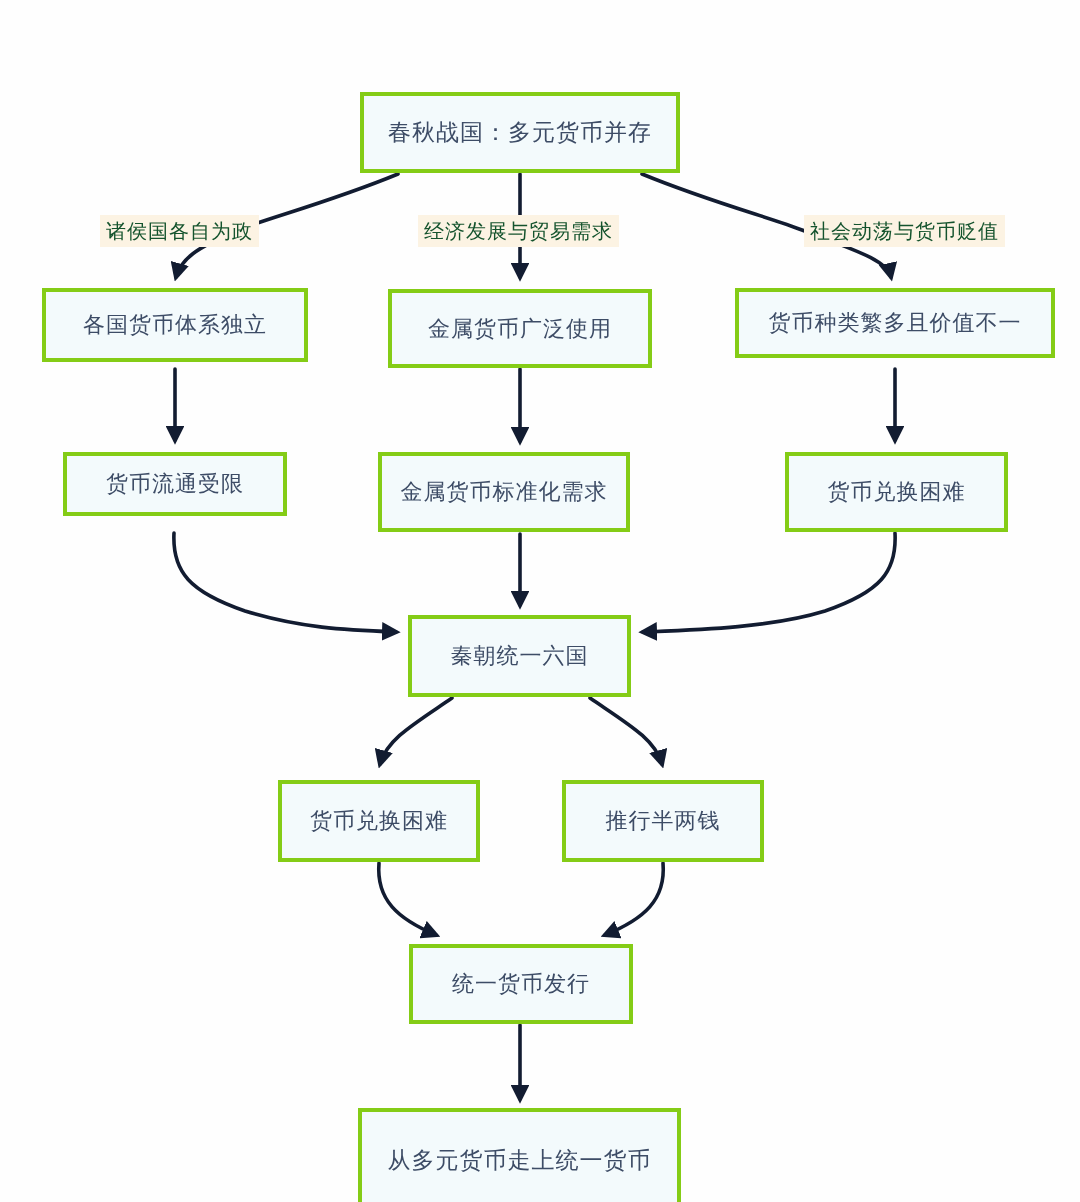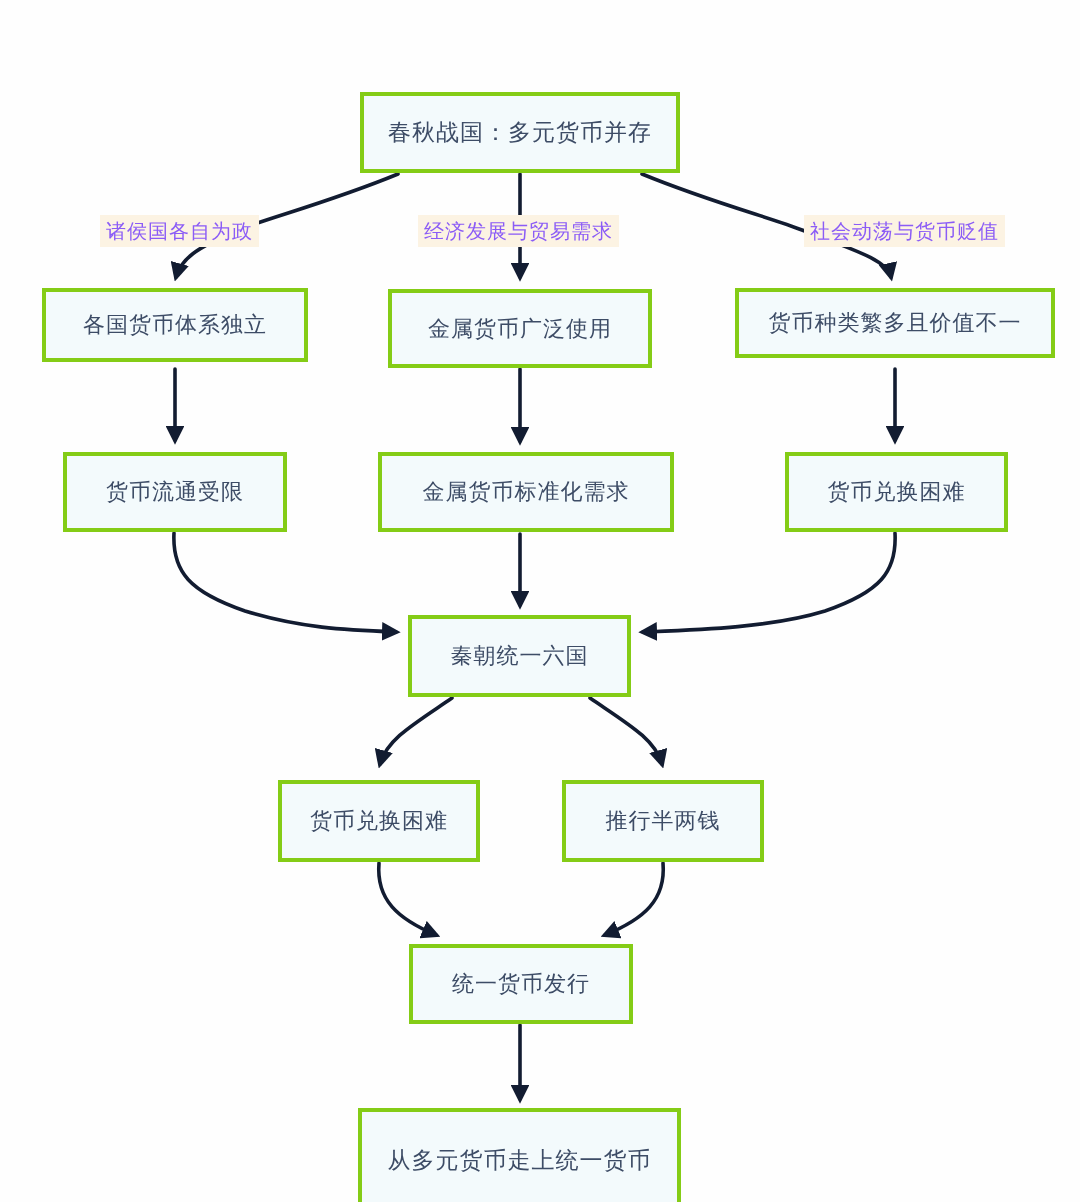--- a/index.html
+++ b/index.html
@@ -40,21 +40,21 @@
     color: #3d4c66;
     font-size: 22px;
     letter-spacing: 1px;
     text-align: center;
   }
   .node.big { font-size: 23px; }
   .edge-label {
     position: absolute;
     z-index: 2;
     background: #fcf3e3;
-    color: #8b5cf6;
+    color: #14532d;
     font-size: 20px;
     letter-spacing: 1px;
     padding: 4px 6px;
     white-space: nowrap;
     line-height: 1.2;
   }
 </style>
 </head>
 <body>
 
@@ -93,24 +93,24 @@
   <div class="node" style="left:42px;top:288px;width:266px;height:74px">
     <span>各国货币体系独立</span>
   </div>
   <div class="node" style="left:388px;top:289px;width:264px;height:79px">
     <span>金属货币广泛使用</span>
   </div>
   <div class="node" style="left:735px;top:288px;width:320px;height:70px">
     <span>货币种类繁多且价值不一</span>
   </div>
 
-  <div class="node" style="left:63px;top:452px;width:224px;height:80px">
+  <div class="node" style="left:63px;top:452px;width:224px;height:64px">
     <span>货币流通受限</span>
   </div>
-  <div class="node" style="left:378px;top:452px;width:296px;height:80px">
+  <div class="node" style="left:378px;top:452px;width:252px;height:80px">
     <span>金属货币标准化需求</span>
   </div>
   <div class="node" style="left:785px;top:452px;width:223px;height:80px">
     <span>货币兑换困难</span>
   </div>
 
   <div class="node" style="left:408px;top:615px;width:223px;height:82px">
     <span>秦朝统一六国</span>
   </div>
 

